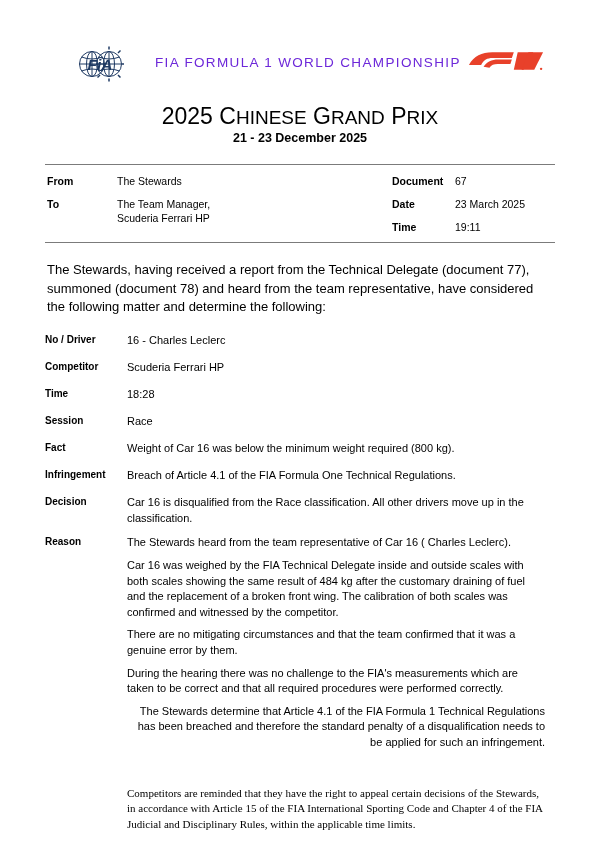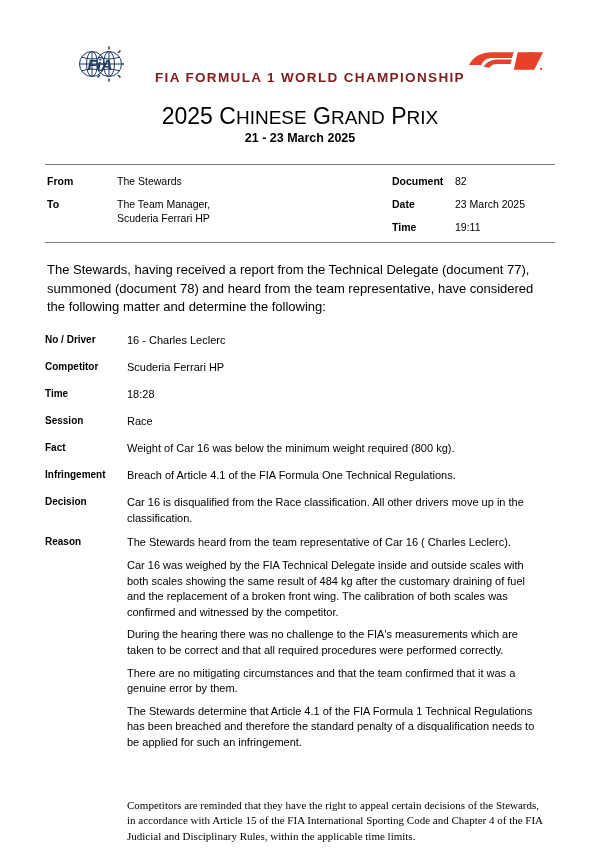--- a/index.html
+++ b/index.html
@@ -32,25 +32,25 @@
   .fia-logo {
     position: absolute;
     left: 33px;
     top: 4px;
     width: 46px;
     height: 40px;
   }
   .champ-line {
     position: absolute;
     left: 110px;
-    top: 30px;
+    top: 15px;
     font-size: 13.5px;
     letter-spacing: 1.35px;
-    color: #7f1d1d;
-    font-weight: 700;
+    color: #6d28d9;
+    font-weight: 400;
     white-space: nowrap;
   }
   .f1-logo {
     position: absolute;
     right: 10px;
     top: 8px;
     width: 78px;
     height: 26px;
   }
 
@@ -141,21 +141,21 @@
   .field-value {
     font-size: 11px;
     line-height: 1.42;
     flex: 1 1 auto;
     padding-right: 10px;
   }
   .field-row.block { margin-bottom: 9px; }
   .field-value p {
     margin: 0 0 7px 0;
   }
-  .field-value p:last-child { margin-bottom: 16px; }
+  .field-value p:last-child { margin-bottom: 4px; text-align: right; }
 
   
   .cont-row {
     display: flex;
     align-items: flex-start;
   }
   .cont-spacer { flex: 0 0 82px; }
   .cont-text {
     font-size: 11px;
     line-height: 1.42;
@@ -217,39 +217,39 @@
       </svg>
     </span>
   </div>
 
   <div class="event-title">
     <span>2025</span>
     <span><span>C</span><span class="smallcaps">HINESE</span></span>
     <span><span>G</span><span class="smallcaps">RAND</span></span>
     <span><span>P</span><span class="smallcaps">RIX</span></span>
   </div>
-  <div class="event-dates">21 - 23 March 2025</div>
+  <div class="event-dates">21 - 23 December 2025</div>
 
   <div class="meta-block">
     <div class="meta-col-left">
       <div class="meta-row">
         <div class="meta-label">From</div>
         <div class="meta-value">The Stewards</div>
       </div>
       <div class="meta-row tall">
         <div class="meta-label">To</div>
         <div class="meta-value">The Team Manager,
 Scuderia Ferrari HP</div>
       </div>
     </div>
 
     <div class="meta-col-right">
       <div class="meta-row">
         <div class="meta-label wide">Document</div>
-        <div class="meta-value">82</div>
+        <div class="meta-value">67</div>
       </div>
       <div class="meta-row">
         <div class="meta-label wide">Date</div>
         <div class="meta-value">23 March 2025</div>
       </div>
       <div class="meta-row">
         <div class="meta-label wide">Time</div>
         <div class="meta-value">19:11</div>
       </div>
     </div>
@@ -292,22 +292,22 @@
     <div class="field-row block">
       <div class="field-label">Decision</div>
       <div class="field-value">Car 16 is disqualified from the Race classification. All other drivers move up in the classification.</div>
     </div>
 
     <div class="field-row block">
       <div class="field-label">Reason</div>
       <div class="field-value">
         <p>The Stewards heard from the team representative of Car 16 ( Charles Leclerc).</p>
         <p>Car 16 was weighed by the FIA Technical Delegate inside and outside scales with both scales showing the same result of 484 kg after the customary draining of fuel and the replacement of a broken front wing. The calibration of both scales was confirmed and witnessed by the competitor.</p>
+        <p>There are no mitigating circumstances and that the team confirmed that it was a genuine error by them.</p>
         <p>During the hearing there was no challenge to the FIA's measurements which are taken to be correct and that all required procedures were performed correctly.</p>
-        <p>There are no mitigating circumstances and that the team confirmed that it was a genuine error by them.</p>
         <p>The Stewards determine that Article 4.1 of the FIA Formula 1 Technical Regulations has been breached and therefore the standard penalty of a disqualification needs to be applied for such an infringement.</p>
       </div>
     </div>
 
     <div class="cont-row">
       <div class="cont-spacer"></div>
       <div class="cont-text">
         <p class="gap-before">Competitors are reminded that they have the right to appeal certain decisions of the Stewards, in accordance with Article 15 of the FIA International Sporting Code and Chapter 4 of the FIA Judicial and Disciplinary Rules, within the applicable time limits.</p>
         <p class="gap-before">Decisions of the Stewards are taken independently of the FIA and are based solely on the relevant regulations, guidelines and evidence presented.</p>
       </div>

